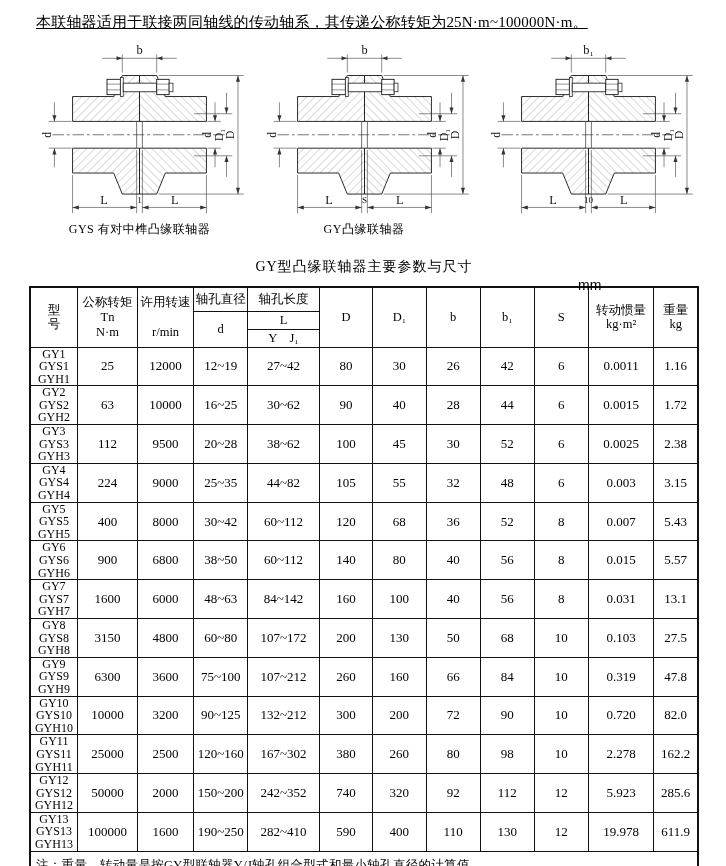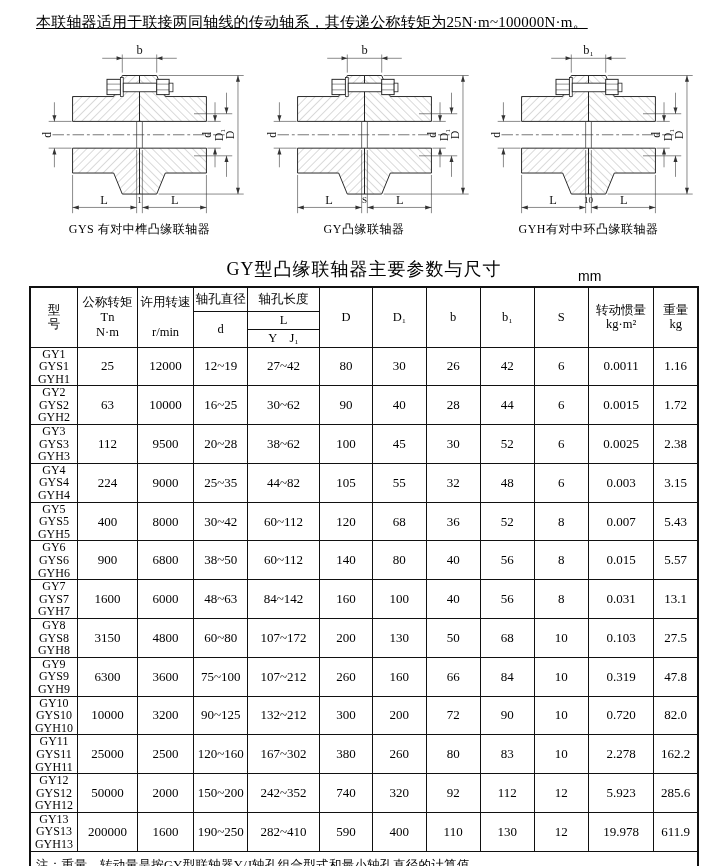--- a/index.html
+++ b/index.html
@@ -21,22 +21,22 @@
     display:flex; justify-content:space-between;
     margin-top:10px; height:200px;
   }
   .diagram { display:flex; flex-direction:column; align-items:center; margin:0; }
   .diagram svg { width:221px; height:174px; display:block; }
   .caption { font-size:12px; margin-top:4px; white-space:nowrap; letter-spacing:0.5px; }
   .dim-label { font-family:"Liberation Serif","DejaVu Serif",serif; fill:#111; }
 
   
   .table-title-row { position:relative; text-align:center; margin-top:14px; height:26px; }
-  .table-title { font-size:18px; letter-spacing:1px;text-align:right; }
-  .unit { position:absolute; left:549px; top:11px; font-size:14px; font-family:"Liberation Sans","DejaVu Sans",sans-serif; }
+  .table-title { font-size:14px; letter-spacing:1px;text-align:right; }
+  .unit { position:absolute; left:549px; top:20px; font-size:14px; font-family:"Liberation Sans","DejaVu Sans",sans-serif; }
 
   
   table.params {
     width:100%; border-collapse:collapse; table-layout:fixed;
     border:2px solid #111; margin-top:3px;
   }
   table.params th, table.params td {
     border:1px solid #111; text-align:center; vertical-align:middle;
     padding:0; font-weight:normal;
   }
@@ -305,21 +305,20 @@
         <path d="M45,172 H112 M118,172 H185" fill="none"></path>
         <polygon points="45,172 51.5,169.9 51.5,174.1" stroke="none"></polygon>
         <polygon points="112,172 105.5,169.9 105.5,174.1" stroke="none"></polygon>
         <polygon points="118,172 124.5,169.9 124.5,174.1" stroke="none"></polygon>
         <polygon points="185,172 178.5,169.9 178.5,174.1" stroke="none"></polygon>
       </g>
       <text class="dim-label" x="78" y="168" text-anchor="middle" font-size="13">L</text>
       <text class="dim-label" x="115" y="167" text-anchor="middle" font-size="9.5">10</text>
       <text class="dim-label" x="152" y="168" text-anchor="middle" font-size="13">L</text>
     </svg>
-    <figcaption class="caption">GYH有对中环凸缘联轴器</figcaption>
   </figure>
 </div>
 
   <div class="table-title-row">
     <span class="table-title">GY型凸缘联轴器主要参数与尺寸</span>
     <span class="unit">mm</span>
   </div>
 
   <table class="params">
     <colgroup>
@@ -541,21 +540,21 @@
     <td class="model">GY11
 GYS11
 GYH11</td>
     <td>25000</td>
     <td>2500</td>
     <td>120~160</td>
     <td>167~302</td>
     <td>380</td>
     <td>260</td>
     <td>80</td>
-    <td>83</td>
+    <td>98</td>
     <td>10</td>
     <td>2.278</td>
     <td>162.2</td>
   </tr>
 
   <tr class="data-row">
     <td class="model">GY12
 GYS12
 GYH12</td>
     <td>50000</td>
@@ -568,21 +567,21 @@
     <td>112</td>
     <td>12</td>
     <td>5.923</td>
     <td>285.6</td>
   </tr>
 
   <tr class="data-row">
     <td class="model">GY13
 GYS13
 GYH13</td>
-    <td>200000</td>
+    <td>100000</td>
     <td>1600</td>
     <td>190~250</td>
     <td>282~410</td>
     <td>590</td>
     <td>400</td>
     <td>110</td>
     <td>130</td>
     <td>12</td>
     <td>19.978</td>
     <td>611.9</td>

